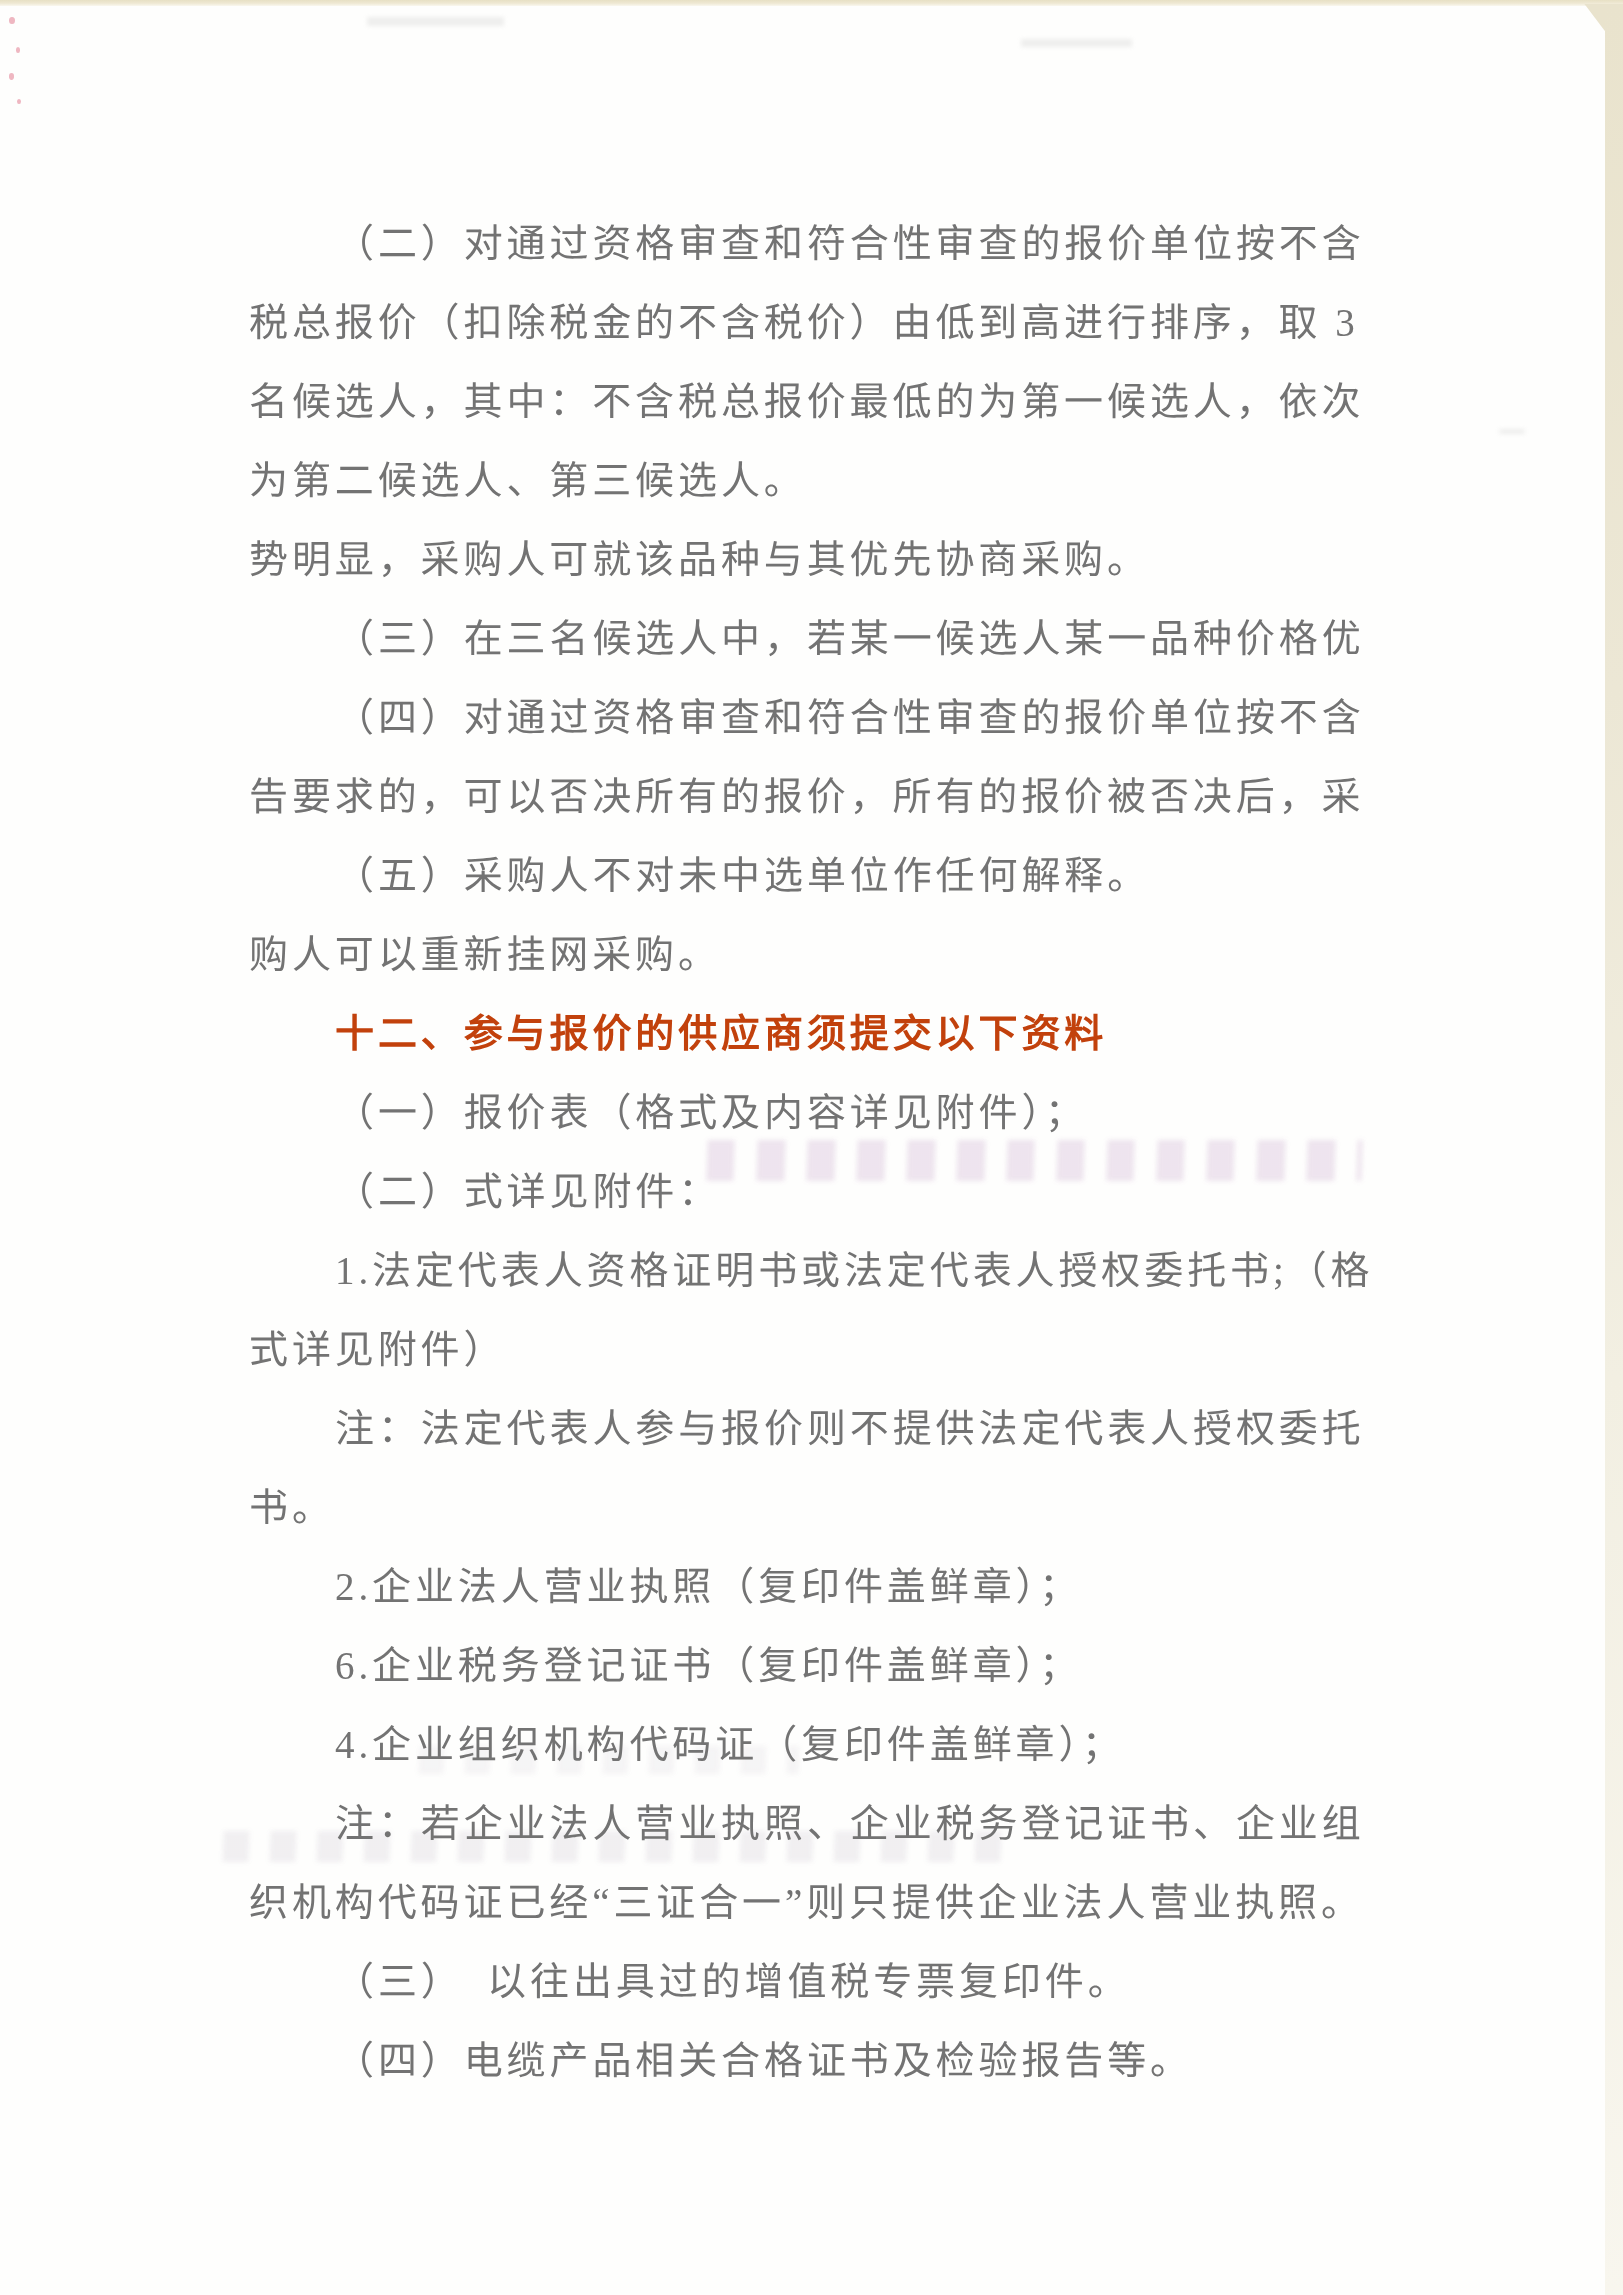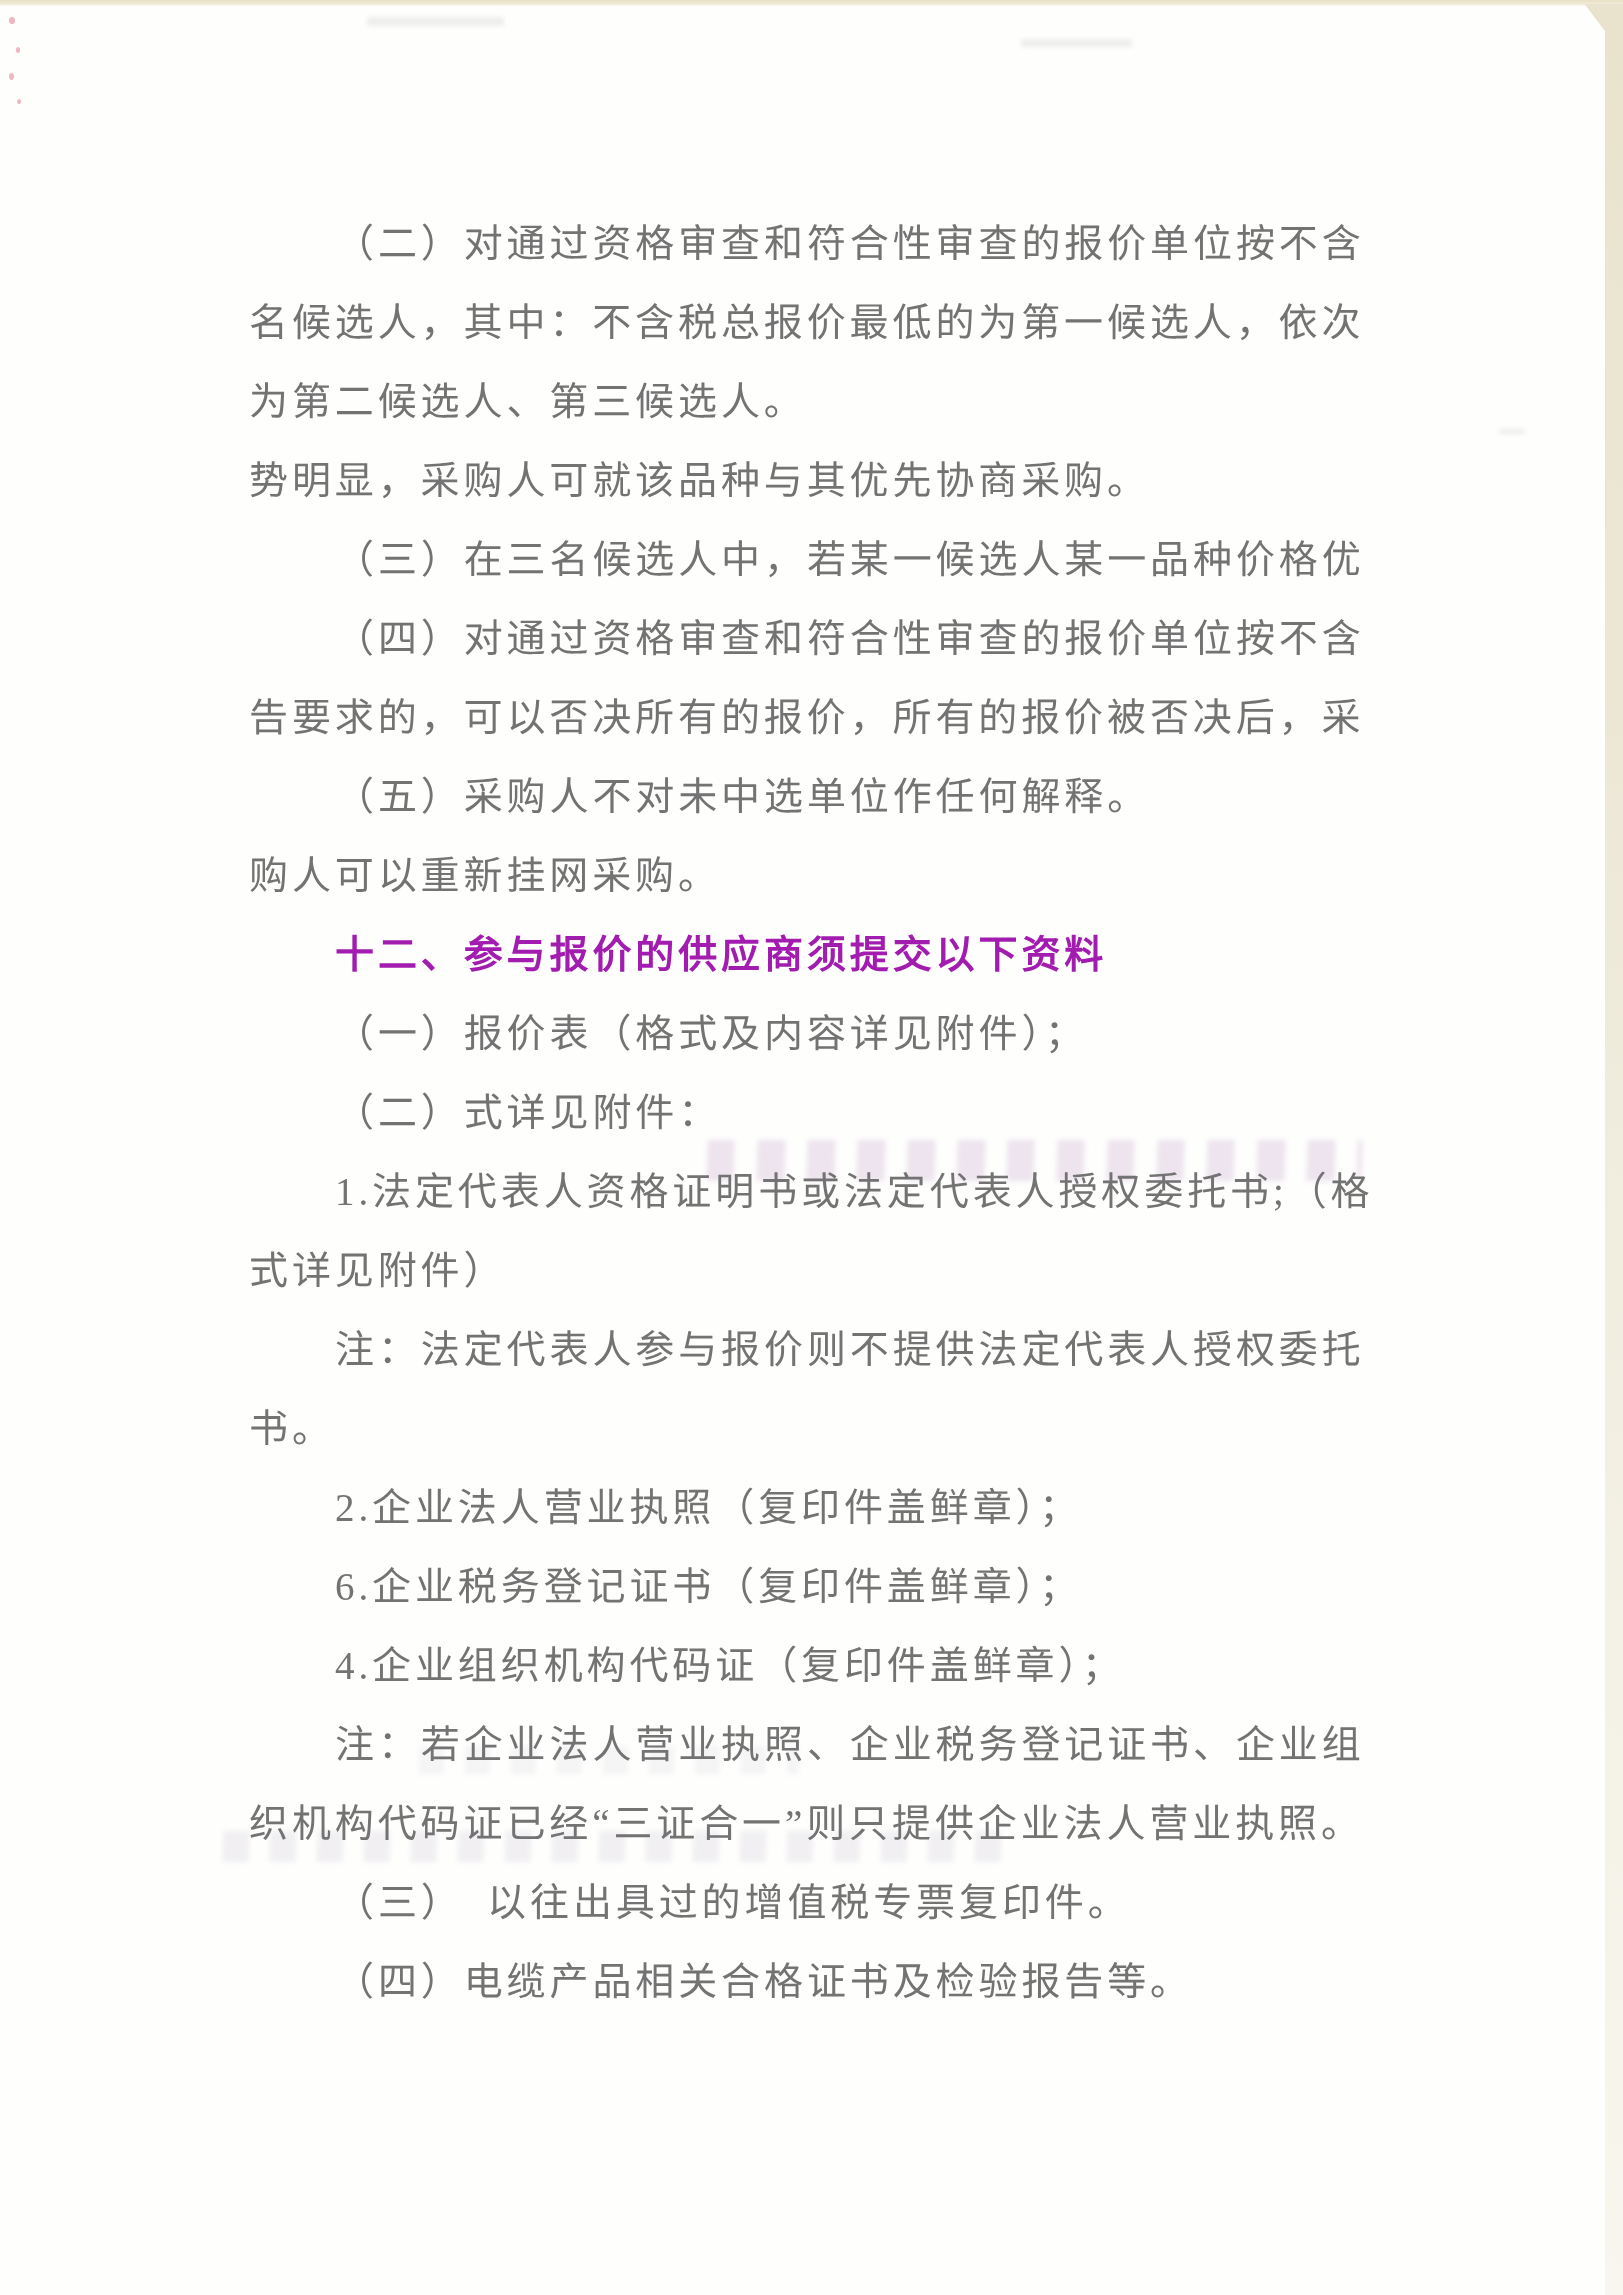--- a/index.html
+++ b/index.html
@@ -82,21 +82,21 @@
   }
   .line {
     height: 79px;
     line-height: 79px;
     font-size: 39px;
     letter-spacing: 3.9px;
     white-space: nowrap;
     color: #737373;
   }
   .indent { padding-left: 86px; }
-  .bold   { font-weight: 700; color: #a21caf; }
+  .bold   { font-weight: 700; color: #c2410c; }
 </style>
 </head>
 <body>
 
 <div class="page">
 
   <div class="edge-top"></div>
   <div class="corner-top-right"></div>
   <div class="edge-right"></div>
 
@@ -108,20 +108,21 @@
   <div class="smudge" style="left:367px;  top:17px;  width:137px; height:9.2px;"></div>
   <div class="smudge" style="left:1021px; top:39px;  width:111px; height:7.9px;"></div>
   <div class="smudge" style="left:1499px; top:429px; width:26px;  height:5.2px;"></div>
 
   <div class="ghost ghost-1"></div>
   <div class="ghost ghost-3"></div>
   <div class="ghost ghost-2"></div>
 
   <div class="text-block">
     <div class="line indent">（二）对通过资格审查和符合性审查的报价单位按不含</div>
+    <div class="line">税总报价（扣除税金的不含税价）由低到高进行排序，取 3</div>
     <div class="line">名候选人，其中：不含税总报价最低的为第一候选人，依次</div>
     <div class="line">为第二候选人、第三候选人。</div>
     <div class="line">势明显，采购人可就该品种与其优先协商采购。</div>
     <div class="line indent">（三）在三名候选人中，若某一候选人某一品种价格优</div>
     <div class="line indent">（四）对通过资格审查和符合性审查的报价单位按不含</div>
     <div class="line">告要求的，可以否决所有的报价，所有的报价被否决后，采</div>
     <div class="line indent">（五）采购人不对未中选单位作任何解释。</div>
     <div class="line">购人可以重新挂网采购。</div>
     <div class="line indent bold">十二、参与报价的供应商须提交以下资料</div>
     <div class="line indent">（一）报价表（格式及内容详见附件）；</div>

